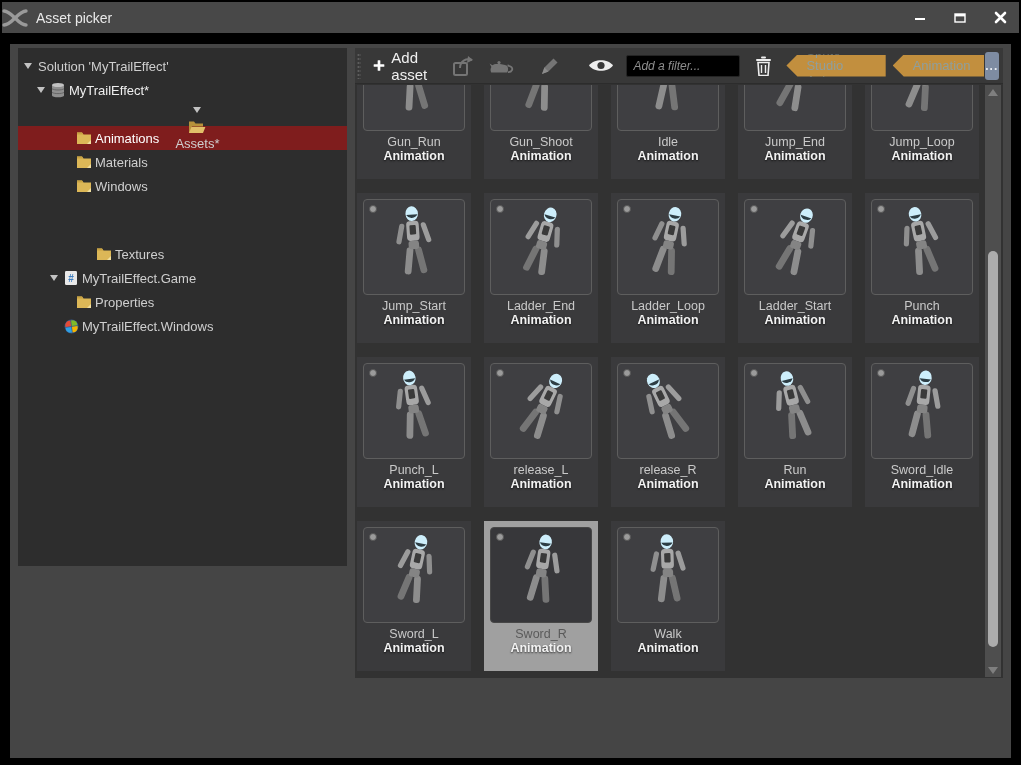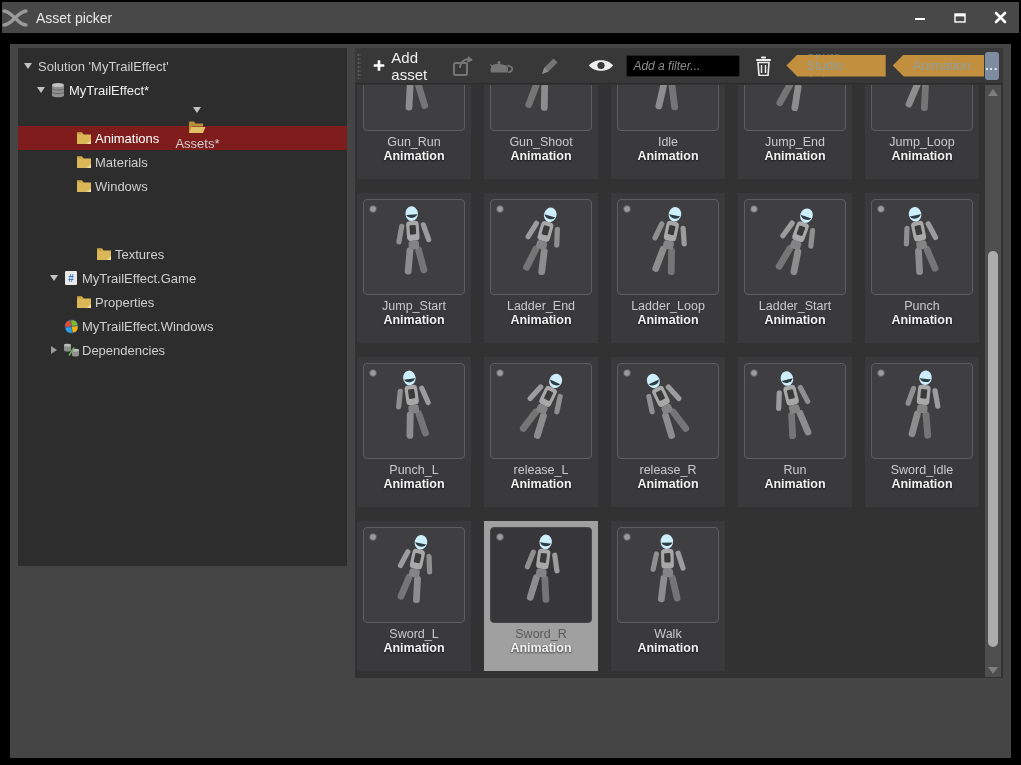--- a/index.html
+++ b/index.html
@@ -225,33 +225,20 @@
               <g clip-path="url(#wclip)" transform="rotate(-8 8 8)">
                 <rect x="1.6" y="1.6" width="6" height="6" fill="#e34b37"></rect>
                 <rect x="8.4" y="1.6" width="6" height="6" fill="#7fba28"></rect>
                 <rect x="1.6" y="8.4" width="6" height="6" fill="#2f9fe3"></rect>
                 <rect x="8.4" y="8.4" width="6" height="6" fill="#f4b400"></rect>
               </g>
             </svg>
           </span>
           <span class="tlabel">MyTrailEffect.Windows</span>
         </div>
-        <div class="tree-row" style="padding-left: 28px;">
-          <span class="expander collapsed"></span>
-          <span class="ticon">
-            <svg width="17" height="15" viewBox="0 0 17 15">
-              <path d="M1 2.2v5c0 .8 1.6 1.3 3.5 1.3S8 8 8 7.2v-5" fill="#8f8f8f"></path>
-              <ellipse cx="4.5" cy="2.2" rx="3.5" ry="1.4" fill="#bdbdbd"></ellipse>
-              <path d="M9 7.2v5c0 .8 1.6 1.3 3.5 1.3s3.5-.5 3.5-1.3v-5" fill="#8f8f8f"></path>
-              <ellipse cx="12.5" cy="7.2" rx="3.5" ry="1.4" fill="#bdbdbd"></ellipse>
-              <path d="M6 12.5 L11 4.5" stroke="#5fae4a" stroke-width="1.6"></path>
-            </svg>
-          </span>
-          <span class="tlabel">Dependencies</span>
-        </div>
       </div>
 
     <div class="grid-panel">
 
       <div class="toolbar">
         <div class="gripper"></div>
 
         <div class="tb-btn">
           <svg width="17" height="17" viewBox="0 0 18 18">
             <rect x="7" y="1" width="4" height="16" rx="1" fill="#fff"></rect>

